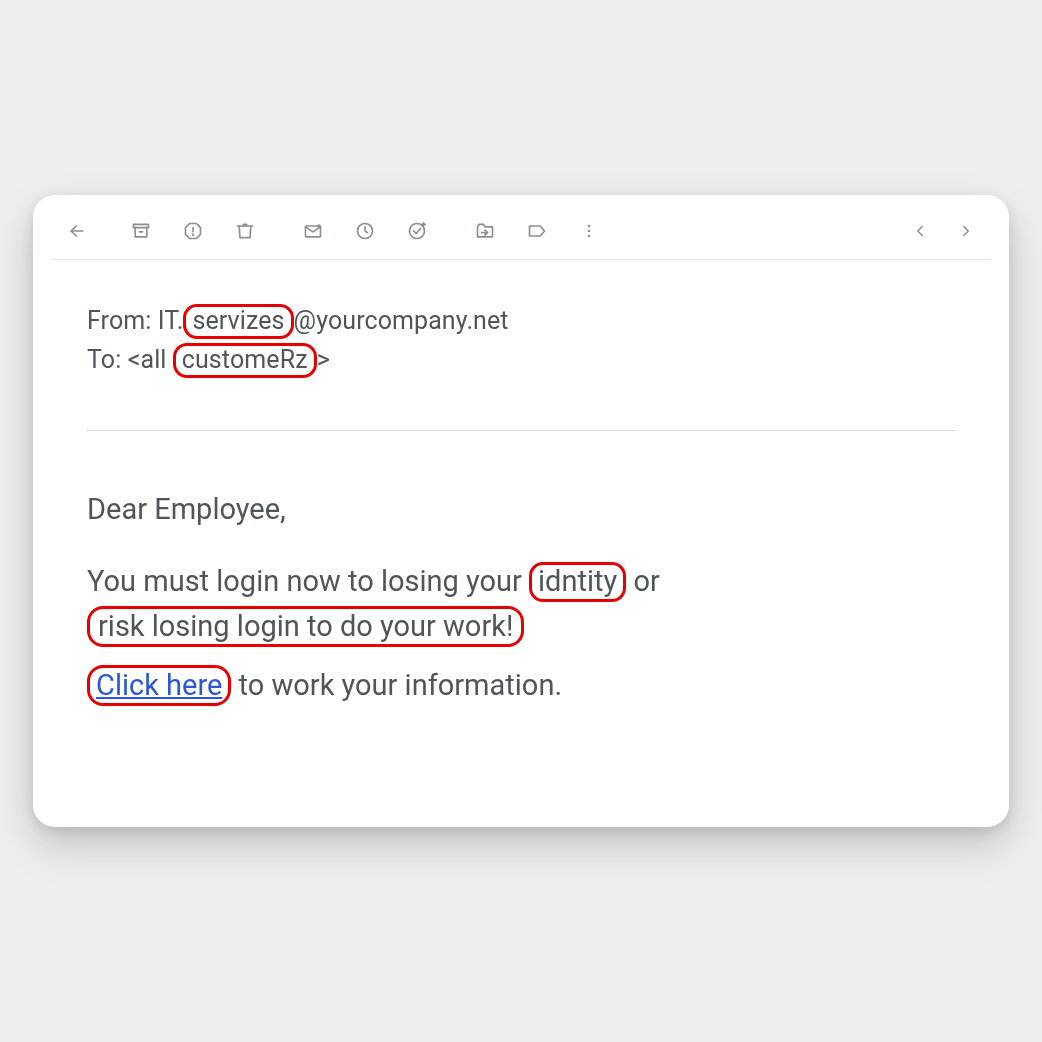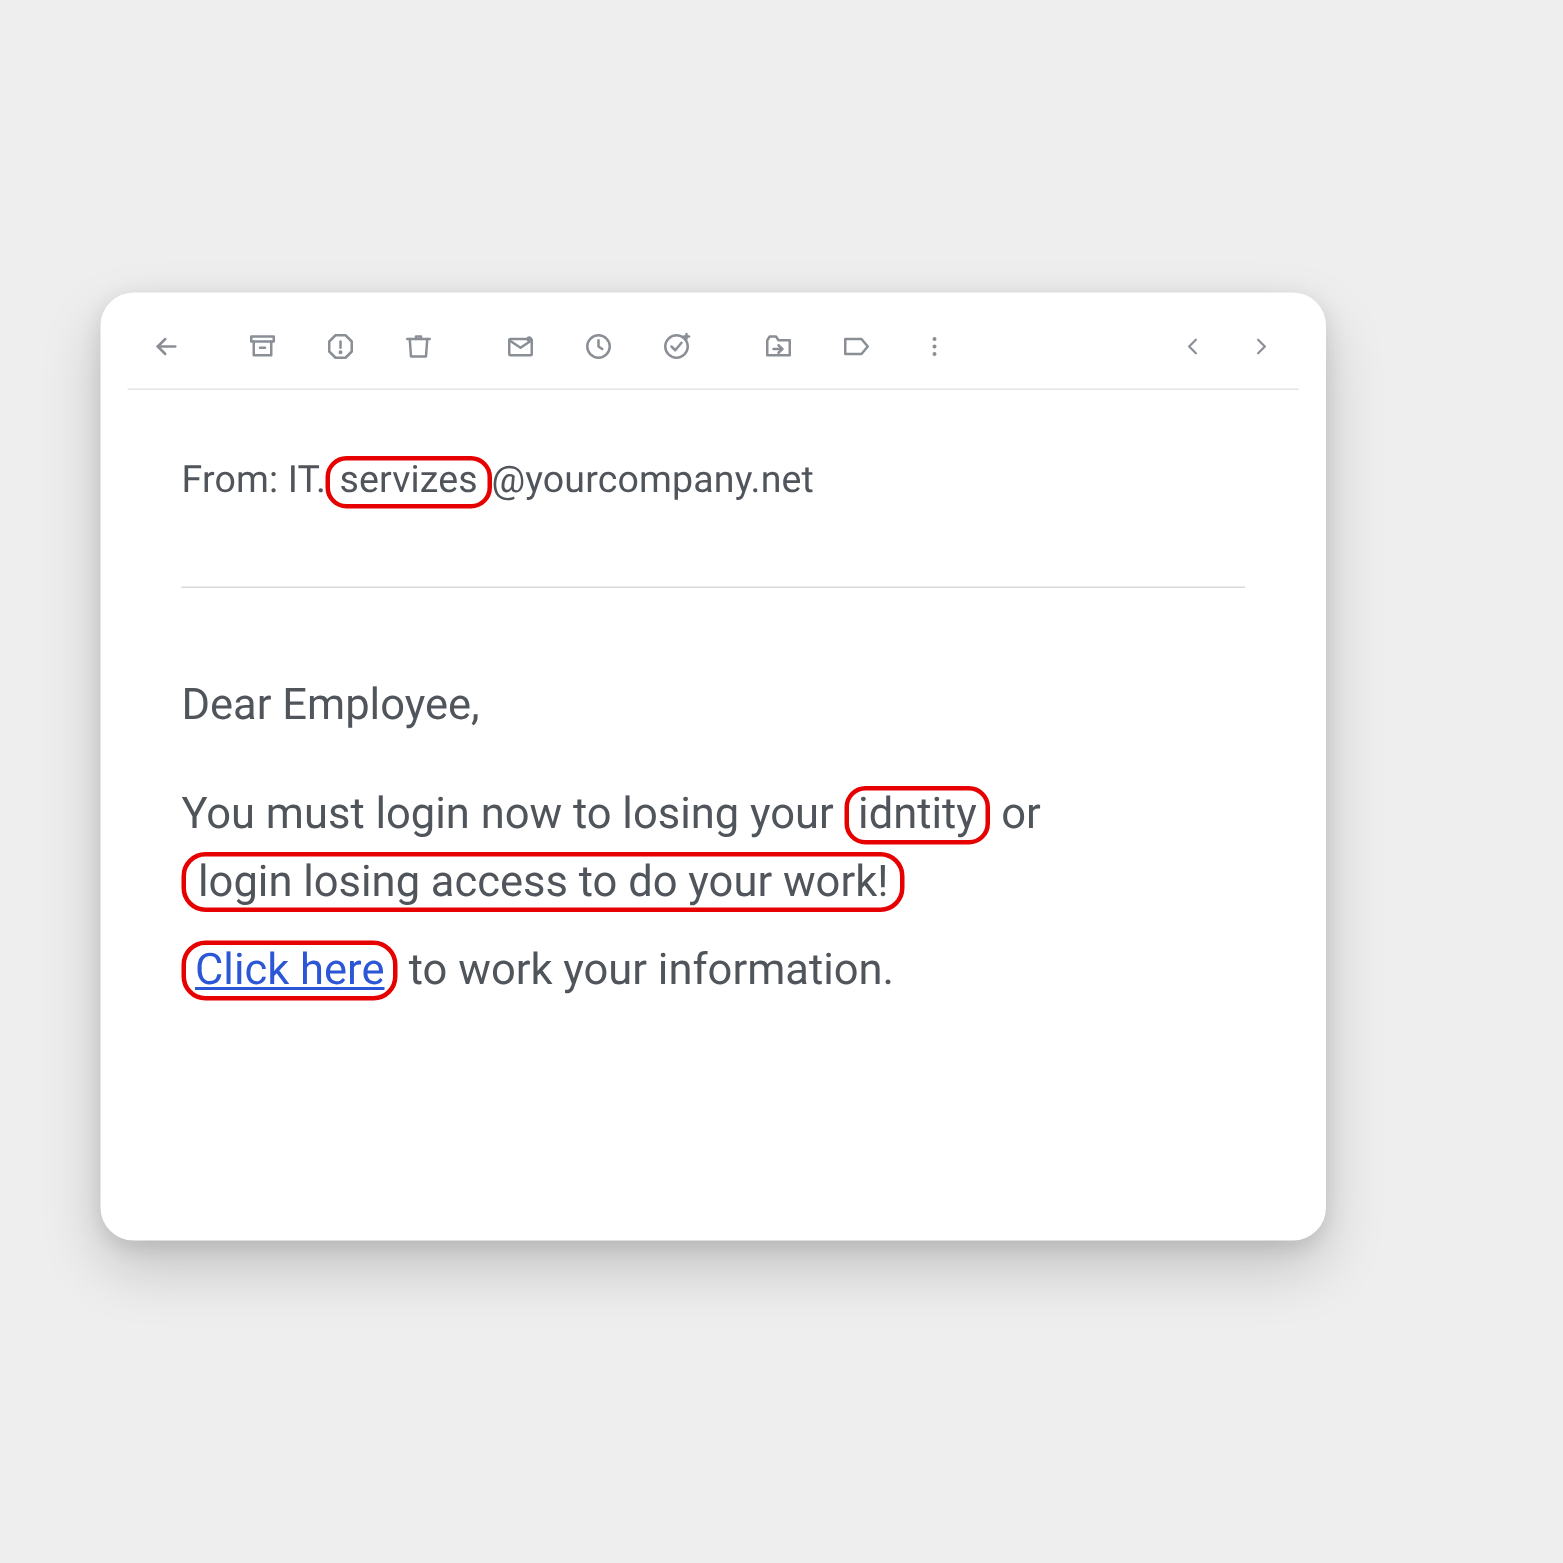--- a/index.html
+++ b/index.html
@@ -11,27 +11,26 @@
     background: #eeeeee;
     font-family: -apple-system, BlinkMacSystemFont, "Segoe UI", Roboto, Helvetica, Arial, sans-serif;
     display: flex;
     align-items: center;
     justify-content: center;
   }
   .card {
     position: absolute;
     top: 195px;
     left: 33px;
-    width: 817px;
+    width: 976px;
     height: 632px;
     background: #fff;
     border-radius: 22px;
     box-shadow: 0 18px 40px rgba(0,0,0,0.18), 0 4px 14px rgba(0,0,0,0.10);
     padding: 0;
-    margin-left: 34px;
   }
   .toolbar {
     display: flex;
     align-items: center;
     padding: 26px 34px 14px 34px;
   }
   .toolbar .spacer { flex: 1; }
   .icon-btn {
     width: 20px;
     height: 20px;
@@ -199,27 +198,30 @@
     </span>
   </div>
 
   <div class="hr"></div>
 
   <div class="content">
     <div class="headers">
       <div class="row">
         <span class="label">From: </span><span>IT.</span><span class="hl">servizes</span><span>@yourcompany.net</span>
       </div>
+      <div class="row">
+        <span class="label">To: </span><span>&lt;all </span><span class="hl">customeRz</span><span>&gt;</span>
+      </div>
     </div>
 
     <div class="divider2"></div>
 
     <div class="body-text">
       <p>Dear Employee,</p>
       <p style="margin-bottom:14px;">
-        <span>You must login now to losing your </span><span class="hl">idntity</span><span> or </span><span class="hl-long">login losing access to do your work!</span>
+        <span>You must login now to losing your </span><span class="hl">idntity</span><span> or </span><span class="hl-long">risk losing login to do your work!</span>
       </p>
       <p>
         <span class="hl-link"><span class="link">Click here</span></span><span> to work your information.</span>
       </p>
     </div>
   </div>
 </div>
 
 </body></html>

